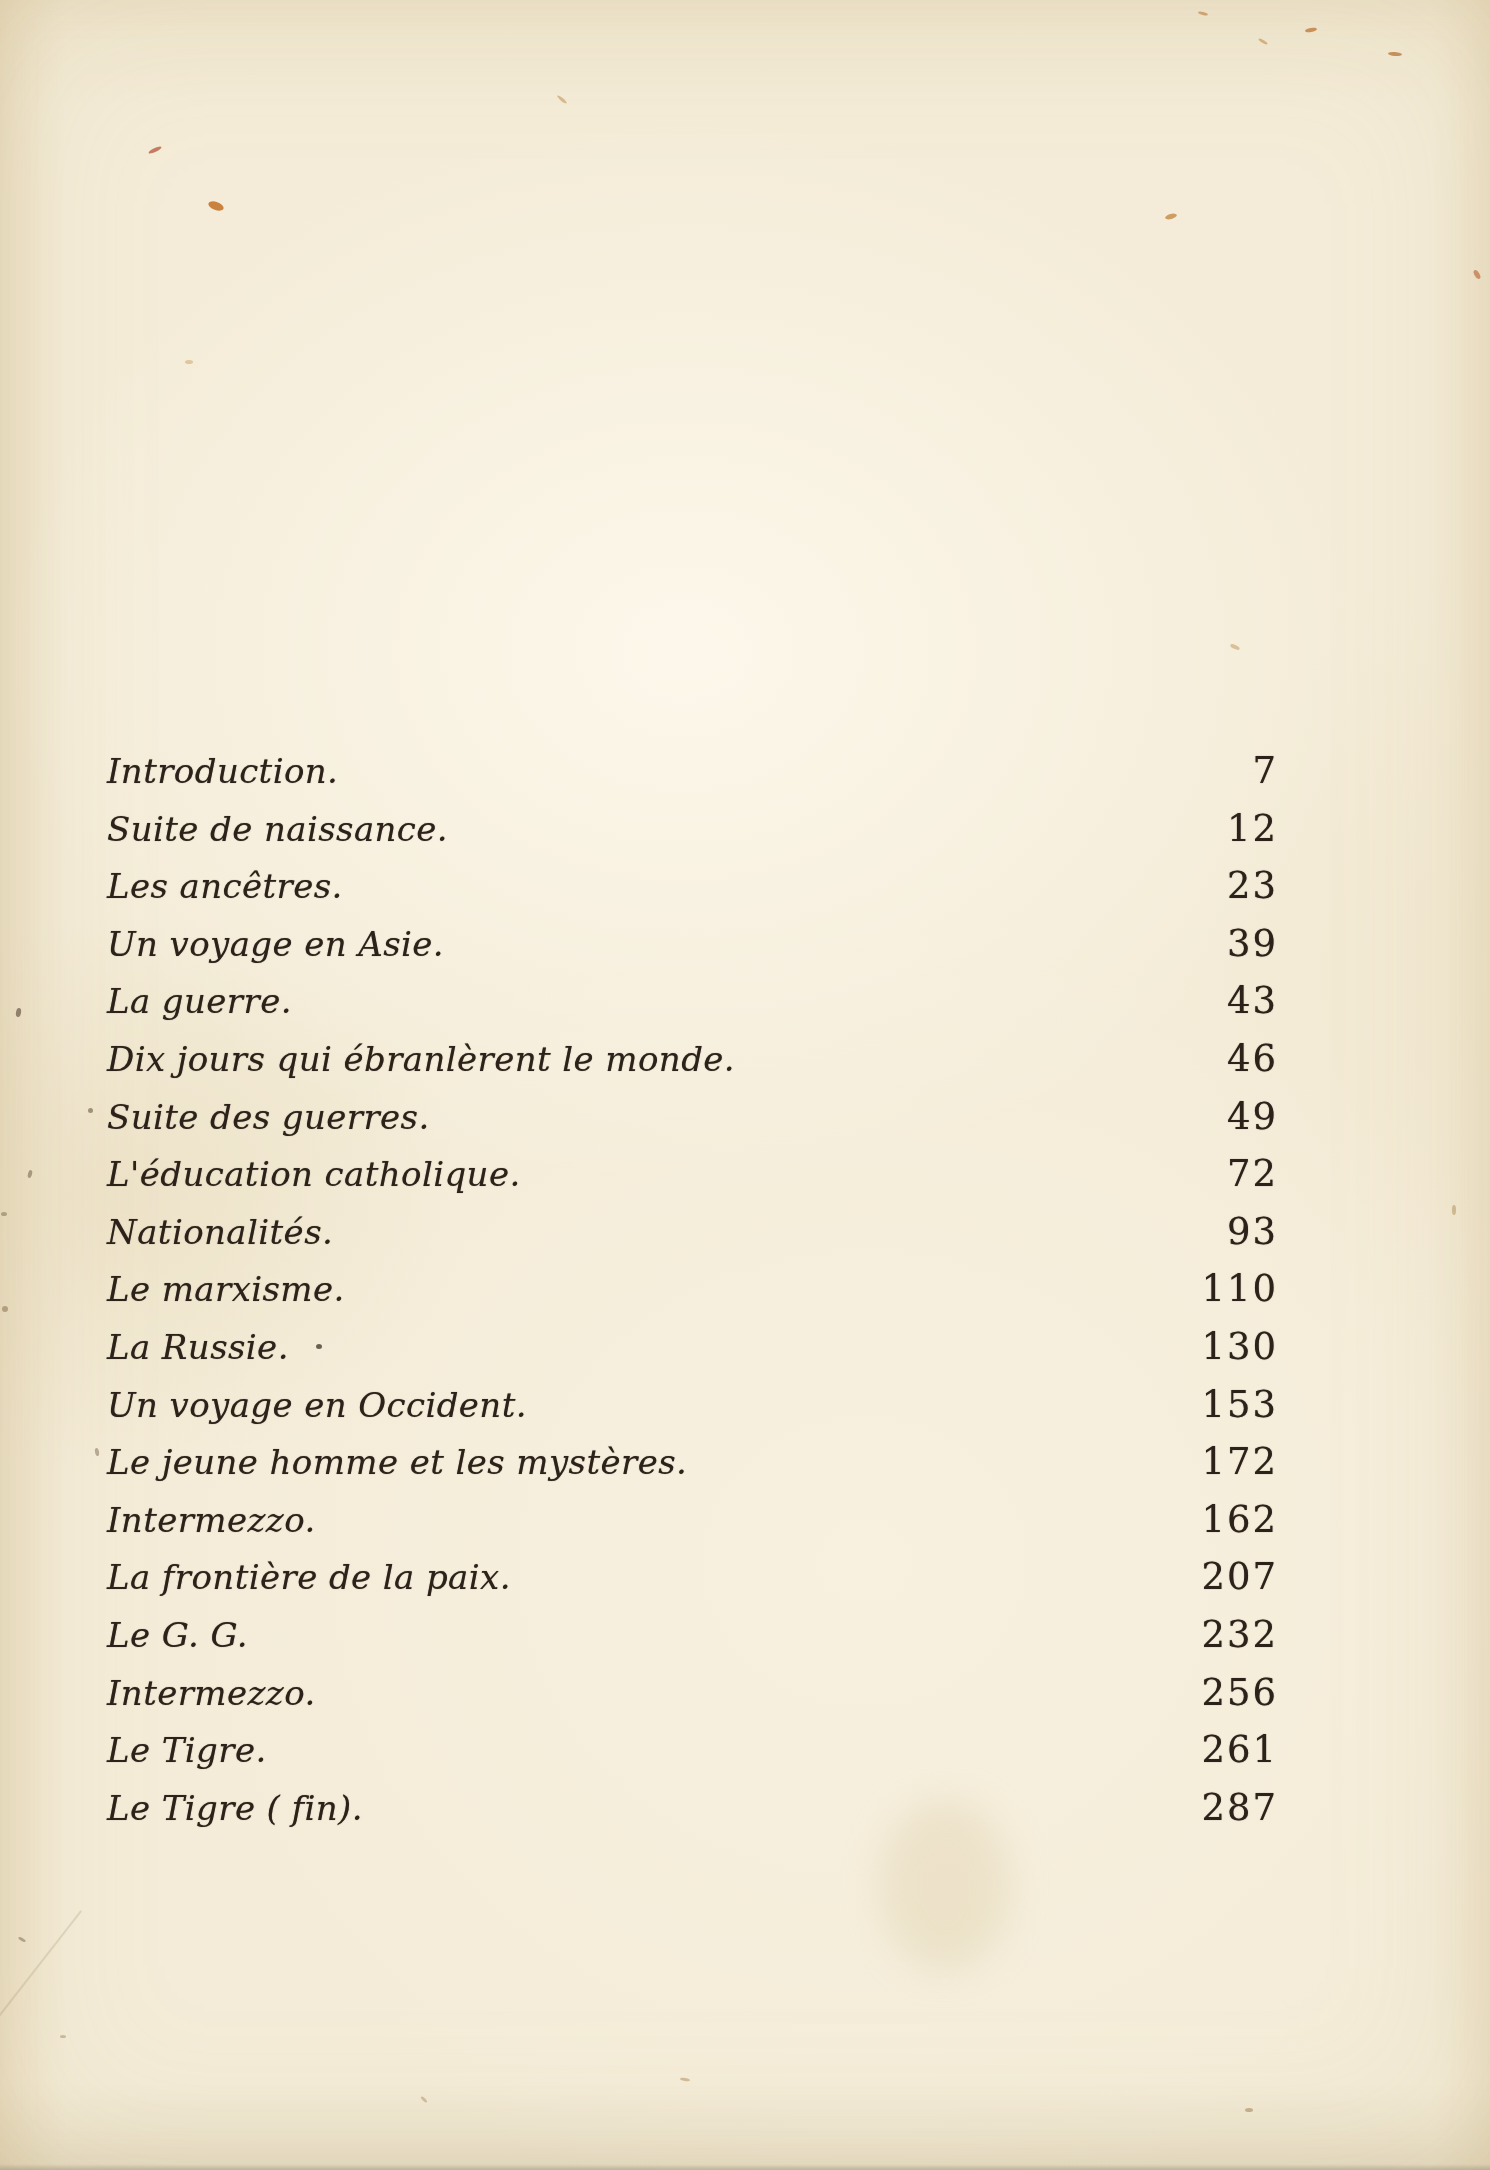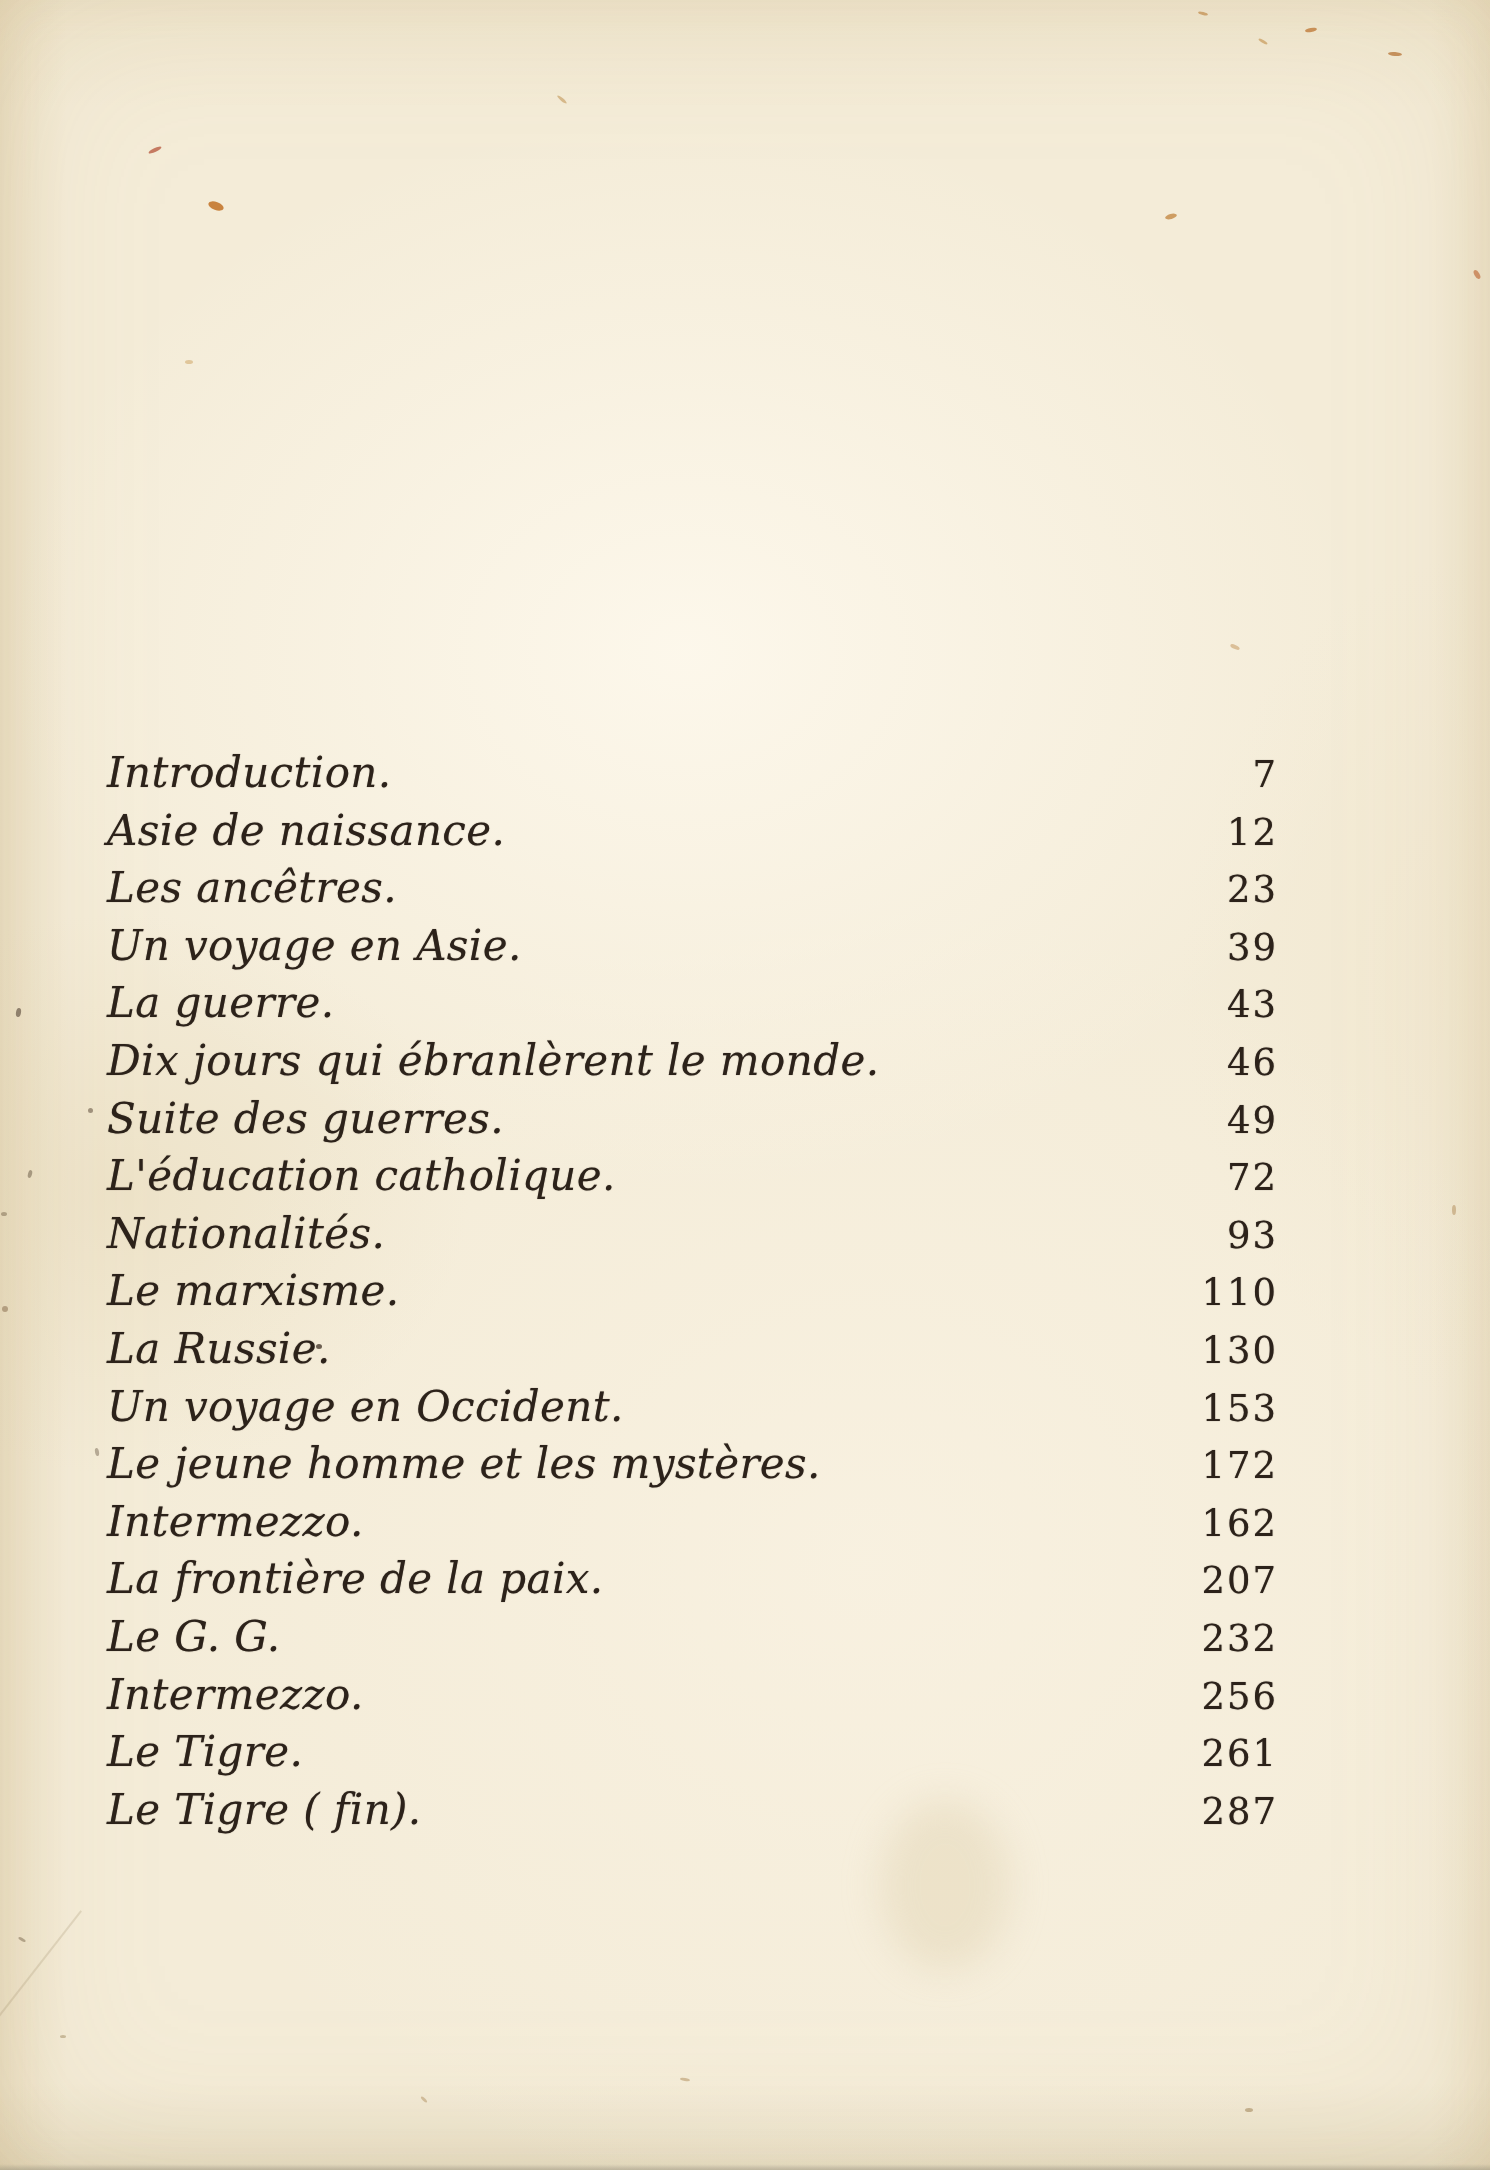--- a/index.html
+++ b/index.html
@@ -48,21 +48,21 @@
   }
   .toc-row {
     height: 57.6px;
     display: flex;
     justify-content: space-between;
     align-items: baseline;
   }
   .toc-title {
     font-family: "DejaVu Serif", "Liberation Serif", serif;
     font-style: italic;
-    font-size: 42px;
+    font-size: 34px;
     line-height: 1;
     letter-spacing: 0.4px;
     color: var(--ink, #2c221a);
     text-shadow: 0 0 1px rgba(44,34,26,0.55);
     white-space: nowrap;
   }
   .toc-page {
     font-family: "DejaVu Serif", "Liberation Serif", serif;
     font-style: normal;
     font-size: 37px;
@@ -98,21 +98,21 @@
 
 <div class="paper"></div>
 
 <div class="toc">
   <div class="toc-row">
     <span class="toc-title">Introduction.</span>
     <span class="toc-page">7</span>
   </div>
 
   <div class="toc-row">
-    <span class="toc-title">Asie de naissance.</span>
+    <span class="toc-title">Suite de naissance.</span>
     <span class="toc-page">12</span>
   </div>
 
   <div class="toc-row">
     <span class="toc-title">Les ancêtres.</span>
     <span class="toc-page">23</span>
   </div>
 
   <div class="toc-row">
     <span class="toc-title">Un voyage en Asie.</span>

